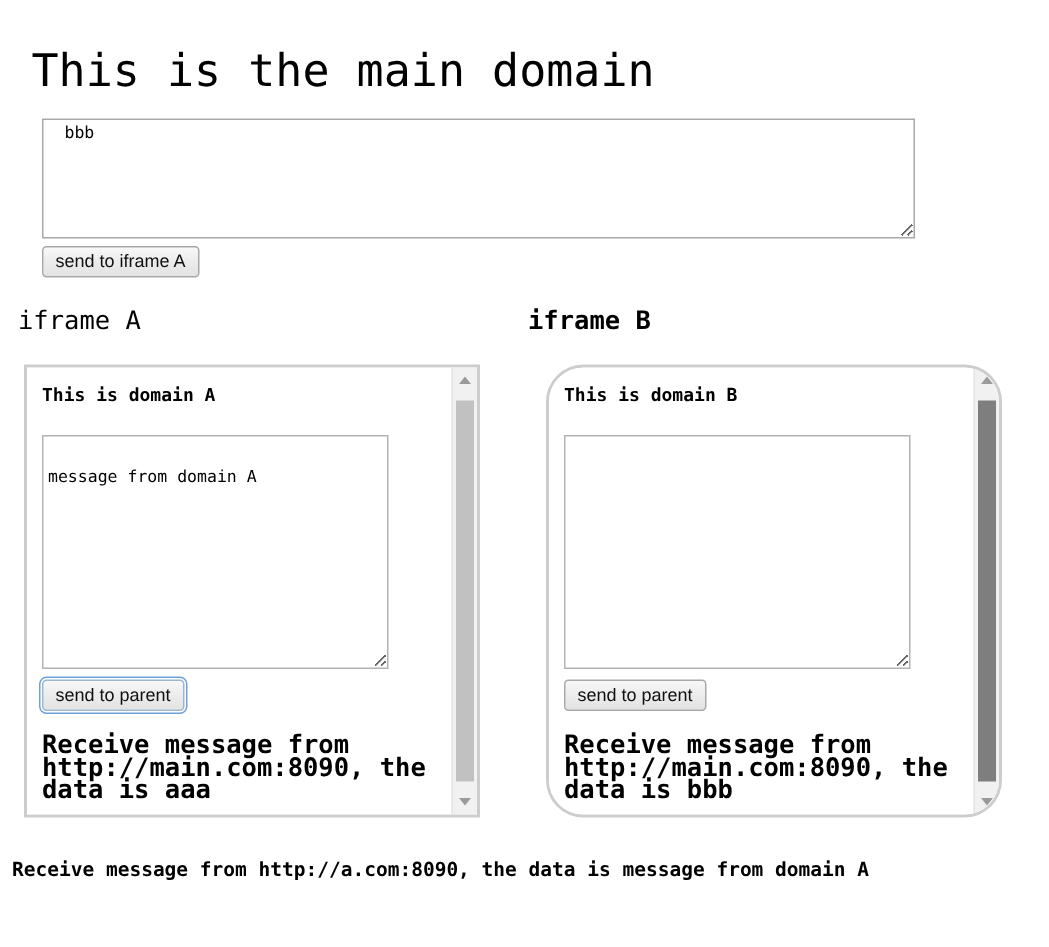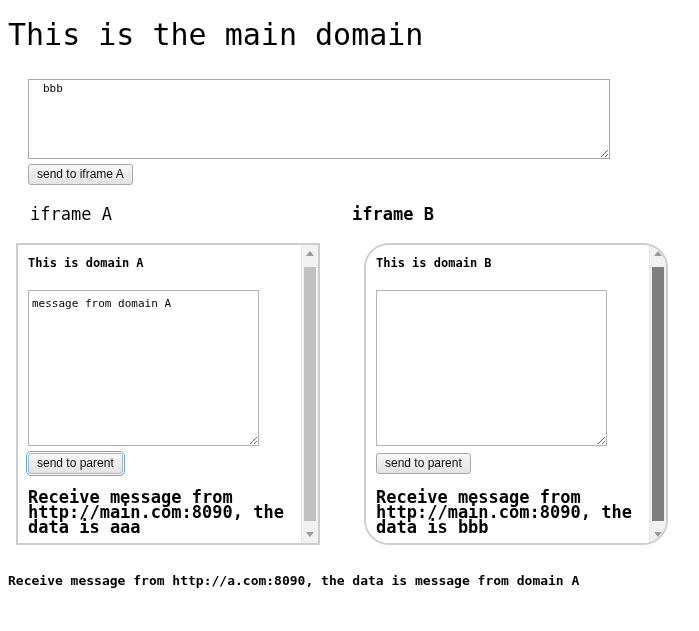--- a/index.html
+++ b/index.html
@@ -13,21 +13,21 @@
     position: relative;
     font-family: "Liberation Serif", "DejaVu Serif", serif;
     overflow: hidden;
   }
 
   
   .page-title {
     position: absolute;
     left: 8px;
     top: 18px;
-    margin: 0;
+    margin: 13px;
     font-family: "DejaVu Sans Mono", "Liberation Mono", monospace;
     font-size: 30px;
     font-weight: normal;
     line-height: 34px;
     color: #000000;
     letter-spacing: 0px;
     white-space: nowrap;
   }
 
   
@@ -80,21 +80,21 @@
   .frame-heading {
     position: absolute;
     margin: 0;
     font-family: "DejaVu Sans Mono", "Liberation Mono", monospace;
     font-size: 17px;
     font-weight: normal;
     line-height: 20px;
     color: #000000;
     white-space: nowrap;
   }
-  #heading-a { left: 30px; top: 204px; text-align: center; }
+  #heading-a { left: 12px; top: 204px; text-align: center; }
   #heading-b { left: 352px; top: 204px; font-weight: bold; }
 
   
   .iframe-box {
     position: absolute;
     top: 243px;
     width: 304px;
     height: 302px;
     box-sizing: border-box;
     border: 2px solid #cdcdcd;
@@ -132,21 +132,21 @@
     top: 45px;
     width: 231px;
     height: 156px;
     box-sizing: border-box;
     border: 1px solid #b3b3b3;
     background: #ffffff;
     font-family: "DejaVu Sans Mono", "Liberation Mono", monospace;
     font-size: 11px;
     line-height: 13px;
     color: #000000;
-    padding: 6px 3px;
+    padding: 20px 3px;
     resize: both;
     overflow: auto;
     outline: none;
   }
 
   .frame-button-wrap {
     position: absolute;
     left: 10px;
     top: 208px;
   }

